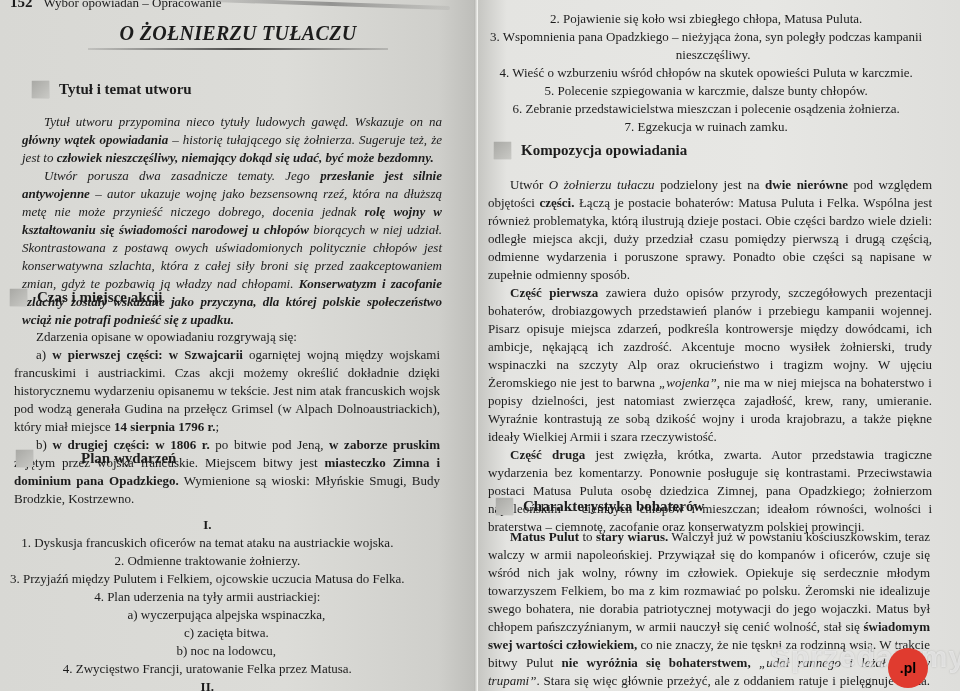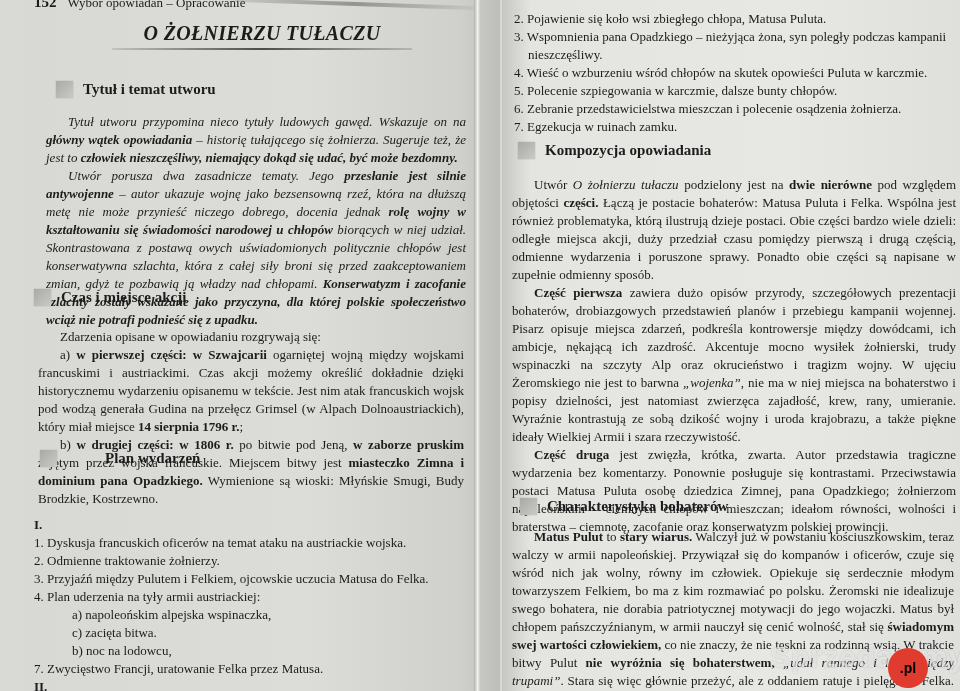--- a/index.html
+++ b/index.html
@@ -3,21 +3,21 @@
 <meta charset="utf-8">
 <style>
   html, body { margin:0; padding:0; }
   body {
     width:960px; height:691px; overflow:hidden; position:relative;
     background:#d9d9d6;
     font-family:"Liberation Serif", "DejaVu Serif", serif;
     color:#1c1c1c;
   }
   .page {
-    position:absolute; top:0; height:691px; overflow:hidden; box-sizing:border-box;margin-left:24px;
+    position:absolute; top:0; height:691px; overflow:hidden; box-sizing:border-box;
   }
   .page-left {
     left:0; width:476px;
     background:linear-gradient(90deg,#d8d8d4 0%,#dcdcd8 60%,#cfcfcb 92%,#bdbdb9 100%);
     padding:0 0 0 18px;
   }
   .page-right {
     left:478px; width:482px;
     background:linear-gradient(90deg,#c6c6c2 0%,#e4e4e1 6%,#e7e7e4 60%,#dededb 100%);
     padding:0 0 0 12px;
@@ -55,21 +55,21 @@
   .section-head .label {
     font-weight:bold; font-size:15px; line-height:16px;
   }
   .para {
     position:absolute; font-size:13px; line-height:18px; text-align:justify;
   }
   .para p { margin:0; text-indent:22px; }
   .b { font-weight:bold; }
   .i { font-style:italic; }
   .list { position:absolute; font-size:13px; line-height:18px; }
-  .list div { white-space:nowrap; }
+  .list div { white-space:nowrap;text-align:center; }
   .list .sub { padding-left:38px; }
   .list .roman { font-weight:bold; }
   .watermark {
     position:absolute; left:888px; top:648px; width:40px; height:40px;
     border-radius:50%; background:#e03b2f; color:#000000; font-family:"Liberation Sans", sans-serif;
     font-weight:bold; font-size:14px; display:flex; align-items:center; justify-content:center;
   }
   .watermark-text {
     position:absolute; left:770px; top:640px; font-family:"Liberation Sans", sans-serif;
     font-size:30px; font-weight:bold; color:rgba(255,255,255,0.55); letter-spacing:1px;
@@ -111,24 +111,24 @@
   <div class="section-head" style="top:450px; left:16px;gap:48px;">
     <div class="square"></div>
     <div class="label">Plan wydarzeń</div>
   </div>
   <div class="list" style="top:516px; left:10px;">
     <div class="roman">I.</div>
     <div>1. Dyskusja francuskich oficerów na temat ataku na austriackie wojska.</div>
     <div>2. Odmienne traktowanie żołnierzy.</div>
     <div>3. Przyjaźń między Pulutem i Felkiem, ojcowskie uczucia Matusa do Felka.</div>
     <div>4. Plan uderzenia na tyły armii austriackiej:</div>
-    <div class="sub">a) napoleońskim alpejska wspinaczka,</div>
+    <div class="sub">a) wyczerpująca alpejska wspinaczka,</div>
     <div class="sub">c) zacięta bitwa.</div>
     <div class="sub">b) noc na lodowcu,</div>
-    <div>7. Zwycięstwo Francji, uratowanie Felka przez Matusa.</div>
+    <div>4. Zwycięstwo Francji, uratowanie Felka przez Matusa.</div>
     <div class="roman">II.</div>
 
   </div>
 </div>
 
 <div class="gutter"></div>
 
 <div class="page page-right">
   <div class="list" style="top:10px; left:12px;">
     <div>2. Pojawienie się koło wsi zbiegłego chłopa, Matusa Puluta.</div>

